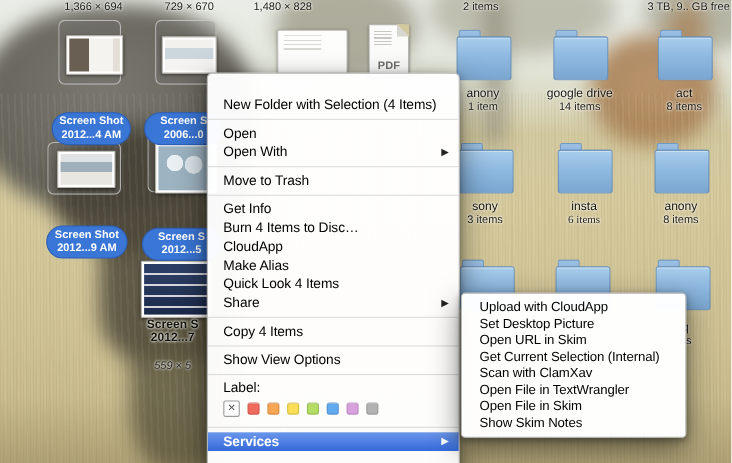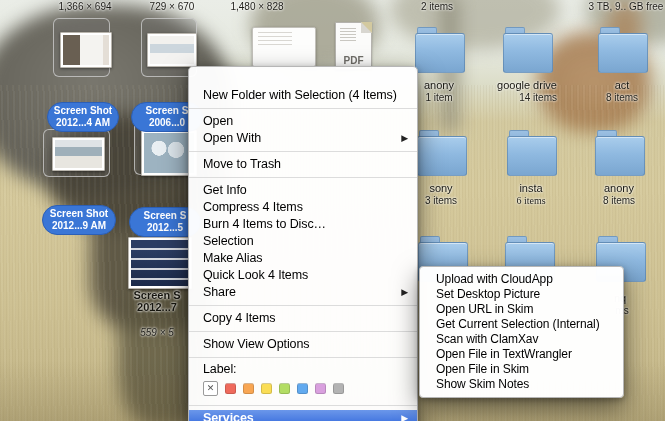--- a/index.html
+++ b/index.html
@@ -160,21 +160,21 @@
       <div class="fbody"></div>
     </div>
   <div class="fname" style="left:409px;top:79px;width:60px;">anony</div>
   <div class="fcount" style="left:409px;top:92px;width:60px;">1 item</div>
 
   <div class="folder" style="left:503px;top:27px;">
       <div class="ftab"></div>
       <div class="fbody"></div>
     </div>
   <div class="fname" style="left:487px;top:79px;width:80px;">google drive</div>
-  <div class="fcount" style="left:497px;top:92px;width:60px;text-align:right;">14 items</div>
+  <div class="fcount" style="left:497px;top:92px;width:60px;">14 items</div>
 
   <div class="folder" style="left:598px;top:27px;">
       <div class="ftab"></div>
       <div class="fbody"></div>
     </div>
   <div class="fname" style="left:592px;top:79px;width:60px;">act</div>
   <div class="fcount" style="left:592px;top:92px;width:60px;">8 items</div>
 
   <div class="folder" style="left:417px;top:130px;">
       <div class="ftab"></div>
@@ -214,23 +214,22 @@
 
   <div class="menu">
     <div class="mi">New Folder with Selection (4 Items)</div>
     <div class="sep"></div>
     <div class="mi">Open</div>
     <div class="mi"><span>Open With</span><span class="arr">▶</span></div>
     <div class="sep"></div>
     <div class="mi">Move to Trash</div>
     <div class="sep"></div>
     <div class="mi">Get Info</div>
-    <div class="mi">Compress 4 Items</div>
     <div class="mi">Burn 4 Items to Disc…</div>
-    <div class="mi">Selection</div>
+    <div class="mi">CloudApp</div>
     <div class="mi">Make Alias</div>
     <div class="mi">Quick Look 4 Items</div>
     <div class="mi"><span>Share</span><span class="arr">▶</span></div>
     <div class="sep"></div>
     <div class="mi">Copy 4 Items</div>
     <div class="sep"></div>
     <div class="mi">Show View Options</div>
     <div class="sep"></div>
     <div class="labelhdr">Label:</div>
     <div class="swrow">

